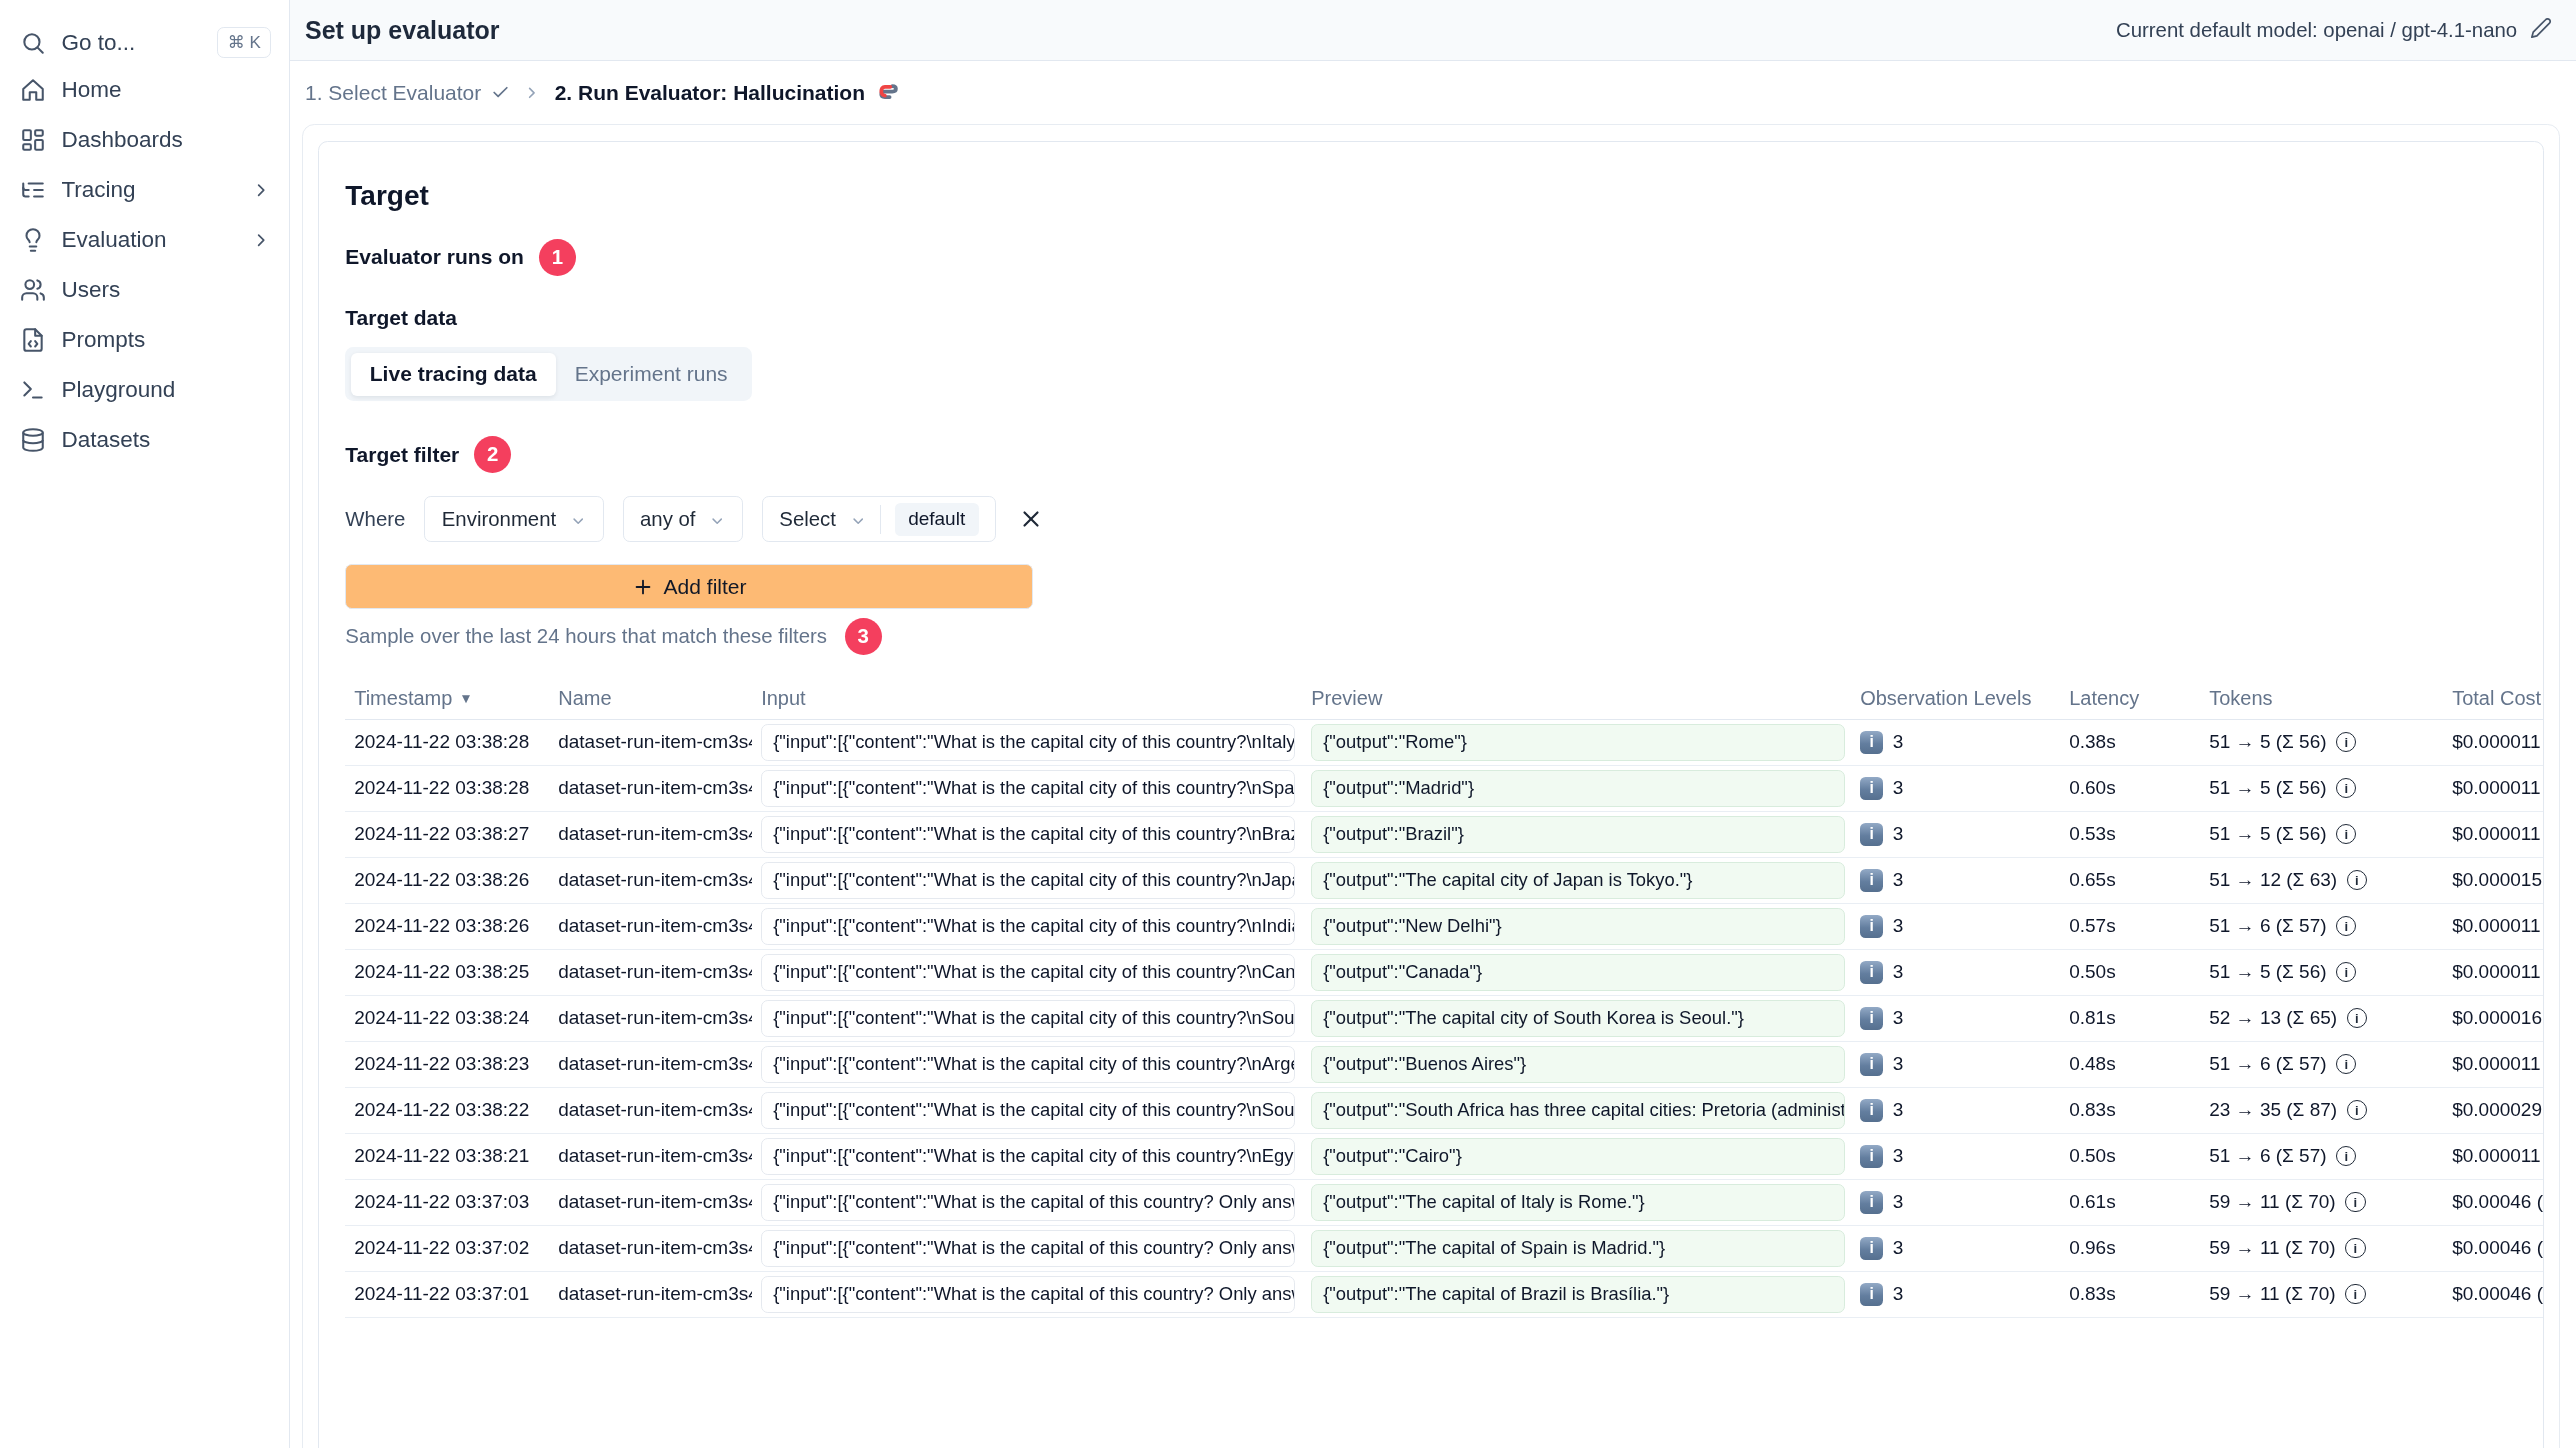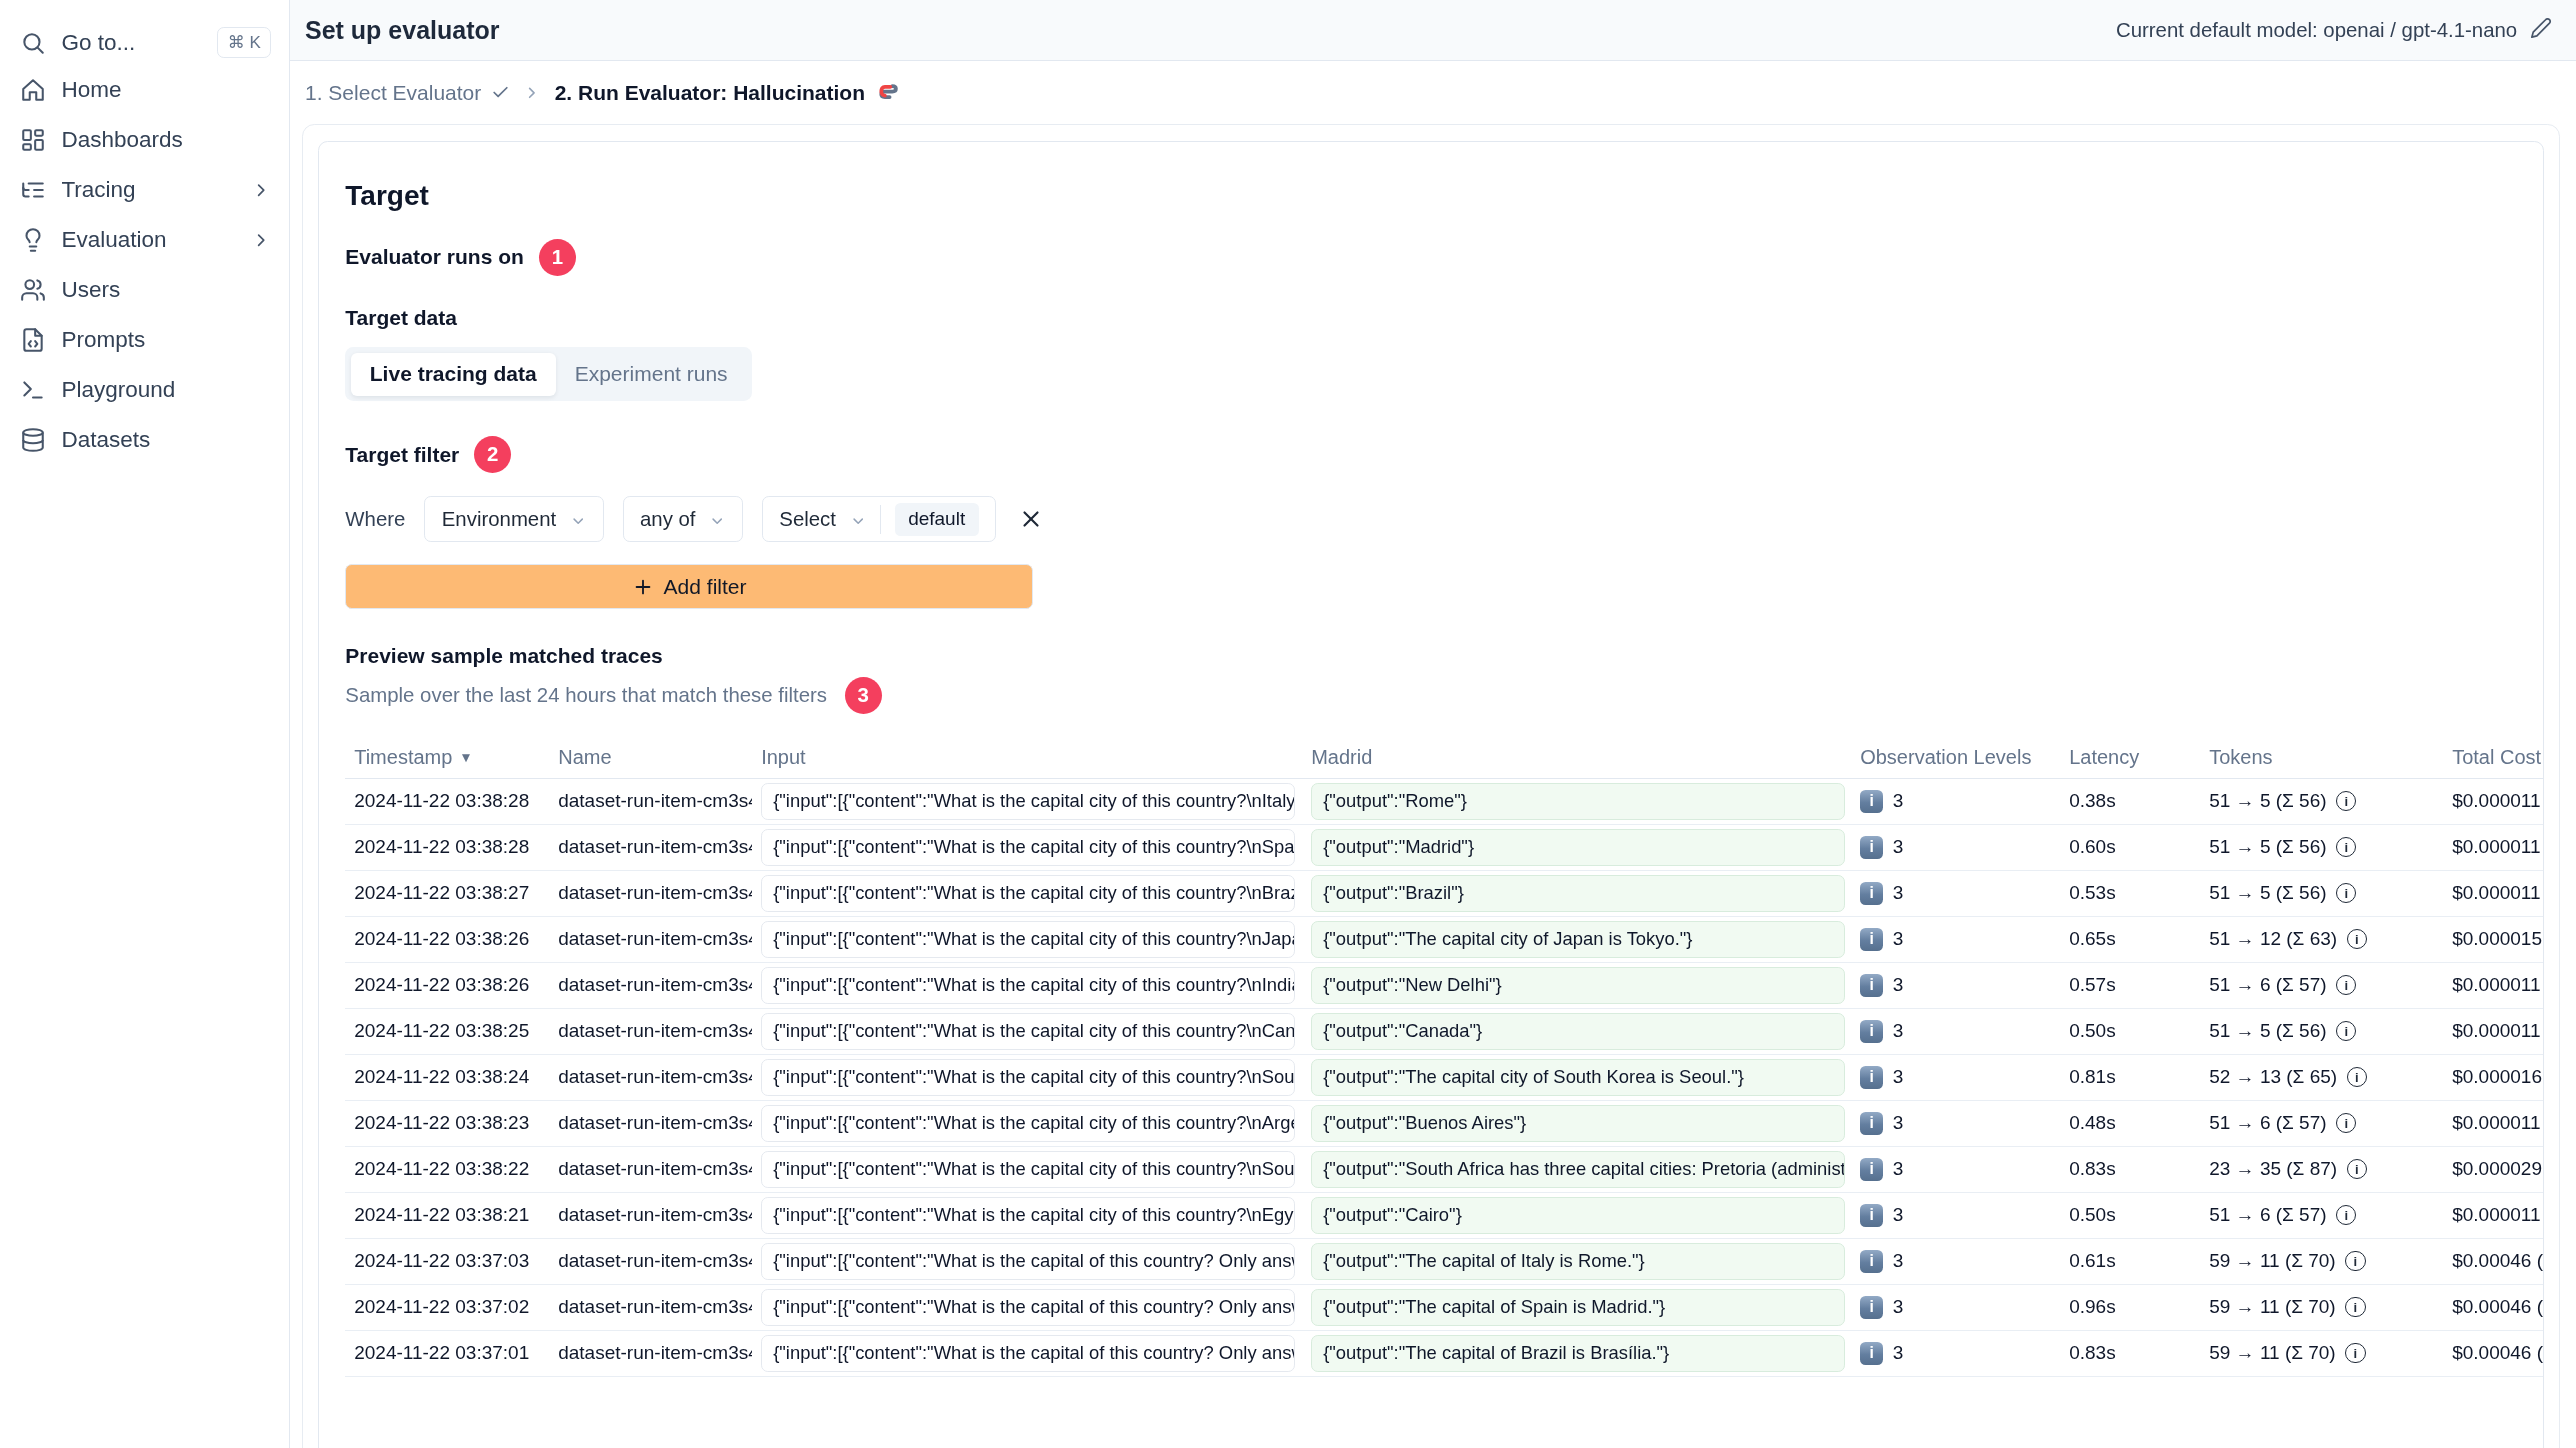--- a/index.html
+++ b/index.html
@@ -339,37 +339,34 @@
         </div>
 
         <div class="add-filter">
           <svg viewBox="0 0 24 24" fill="none" stroke="currentColor" stroke-width="2" stroke-linecap="round">
               <line x1="12" y1="5" x2="12" y2="19"></line>
               <line x1="5" y1="12" x2="19" y2="12"></line>
             </svg>
           <span>Add filter</span>
         </div>
 
-        <div class="sec-label gap-lg">
-          <span>Preview sample matched traces</span>
-        </div>
         <div class="subtle">
           <span>Sample over the last 24 hours that match these filters</span>
           <span class="num-badge">3</span>
         </div>
 
         <div class="table">
           <div class="thead">
             <div class="th c-ts">
               <span>Timestamp</span>
               <span class="sort-ic">▼</span>
             </div>
             <div class="th c-name">Name</div>
             <div class="th c-input">Input</div>
-            <div class="th c-output">Madrid</div>
+            <div class="th c-output">Preview</div>
             <div class="th c-obs">Observation Levels</div>
             <div class="th c-lat">Latency</div>
             <div class="th c-tok">Tokens</div>
             <div class="th c-cost">Total Cost</div>
           </div>
           <div>
               <div class="tr">
                 <div class="td c-ts">2024-11-22 03:38:28</div>
                 <div class="td c-name">dataset-run-item-cm3s4</div>
                 <div class="td c-input">

